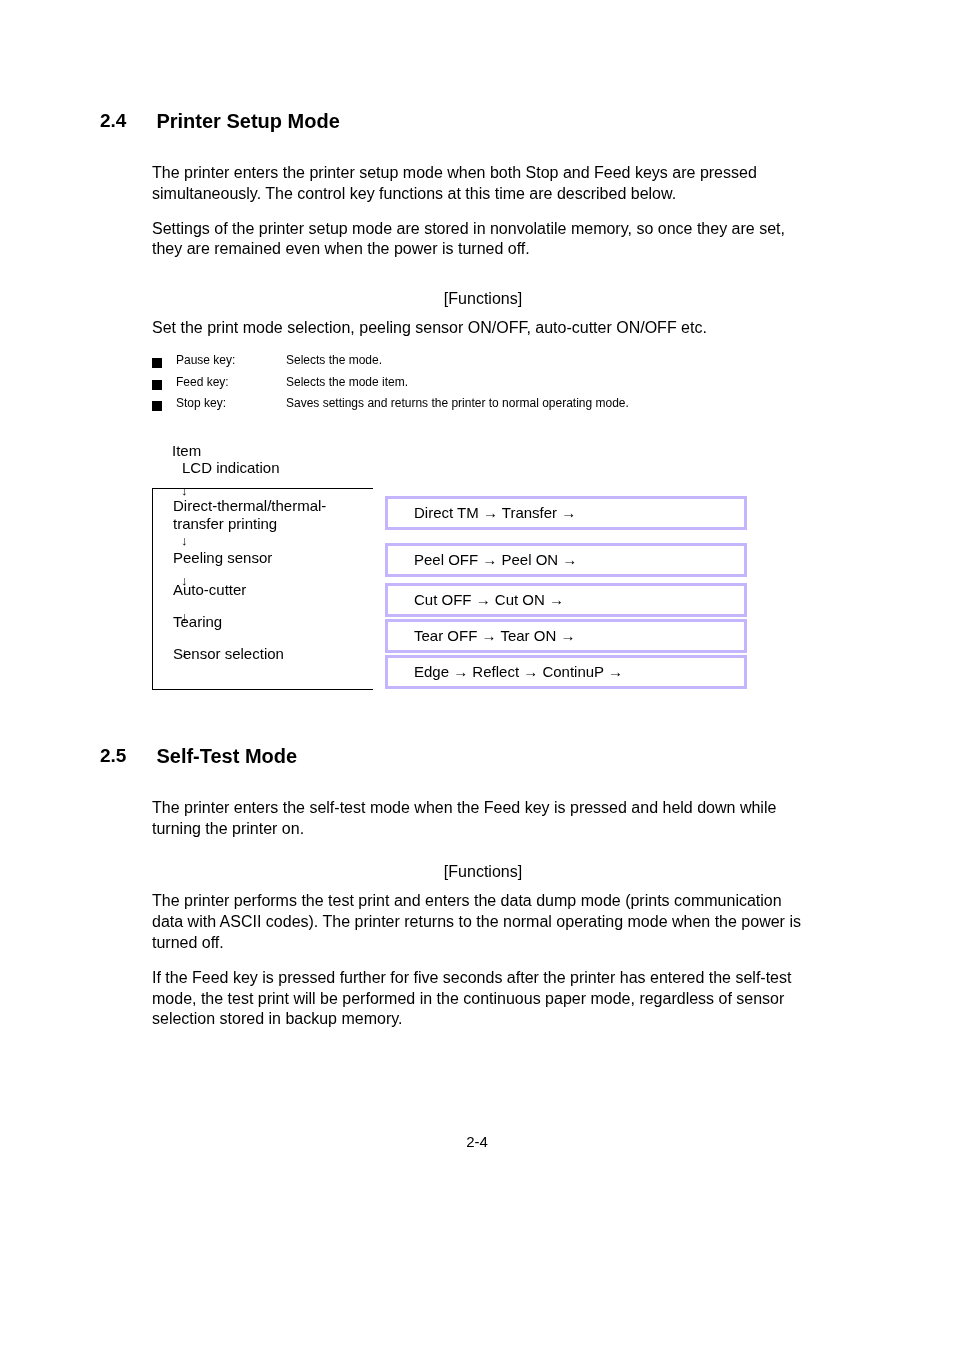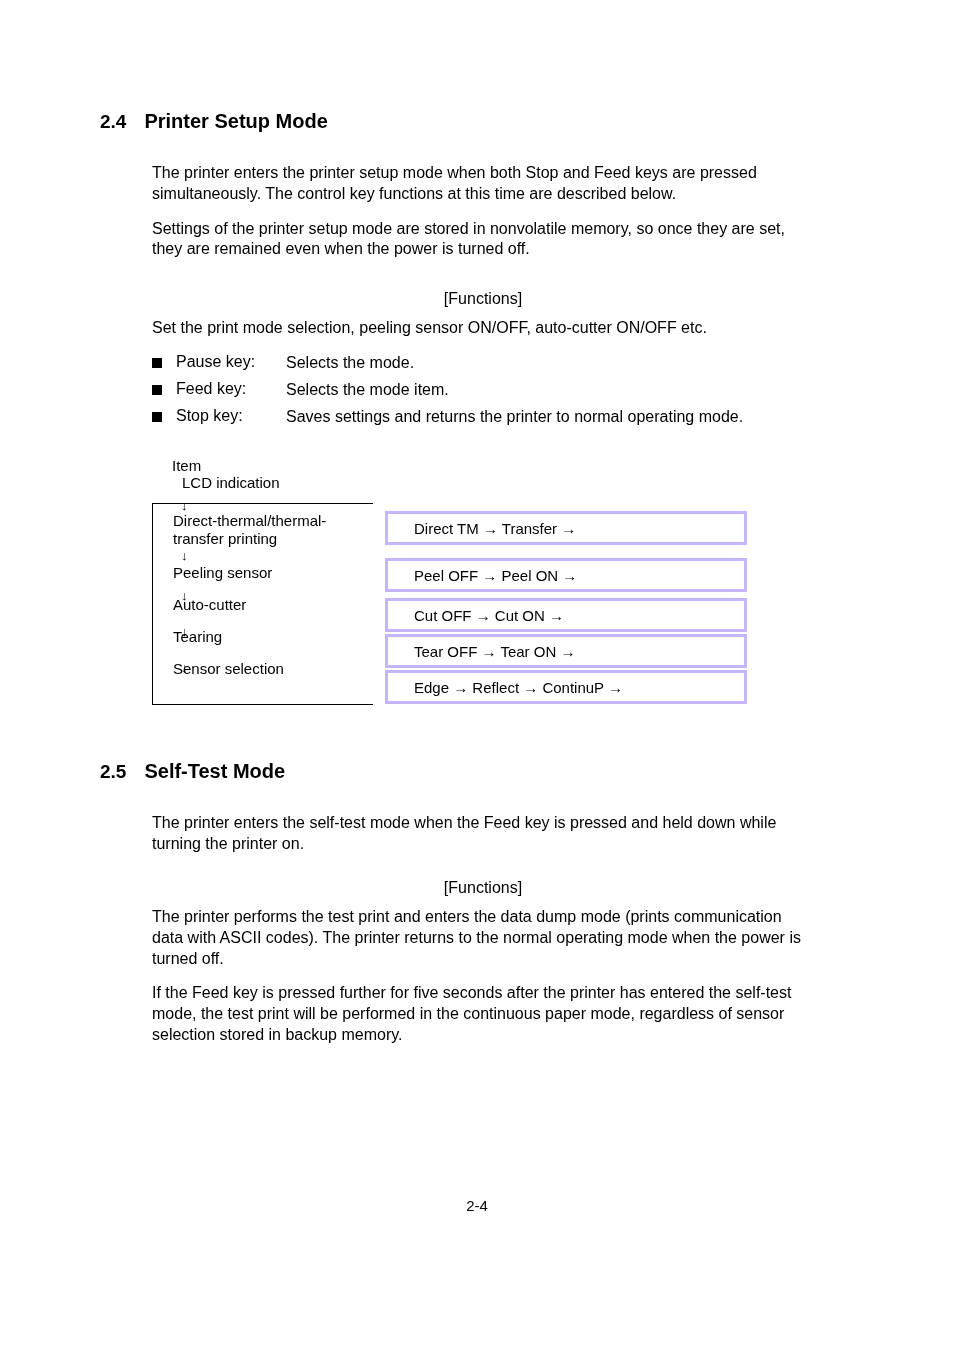--- a/index.html
+++ b/index.html
@@ -10,22 +10,23 @@
       padding: 0;
       width: 954px;
       height: 1351px;
       position: relative;
     }
     .page {
       padding: 110px 100px 0 100px;
     }
     .section-header {
       display: flex;
-      align-items: center;
+      align-items: flex-start;
       margin-bottom: 30px;
+      gap: 12px;
     }
     .section-num {
       font-weight: bold;
       font-size: 19px;
       margin-right: 18px;
     }
     .section-title {
       font-weight: bold;
       font-size: 20px;
     }
@@ -45,21 +46,21 @@
       text-align: center;
     }
     .key-list {
       margin-top: 8px;
       margin-bottom: 30px;
     }
     .key-row {
       display: flex;
       align-items: flex-start;
       margin-bottom: 6px;
-      font-size: 16px;
+      font-size: 12px;
     }
     .bullet {
       width: 10px;
       height: 10px;
       background: #000;
       margin-top: 5px;
       margin-right: 14px;
       flex-shrink: 0;
     }
     .key-name {
@@ -130,21 +131,21 @@
       position: relative;
       min-width: 340px;
     }
     .lcd-content {
       margin-left: 18px;
     }
     .page-num {
       position: absolute;
       width: 100%;
       text-align: center;
-      top: 1197px;
+      top: 1133px;
       font-size: 15px;
     }
     .section2 {
       margin-top: 55px;
     }
   </style>
 </head>
 <body>
 
 <div class="page">

